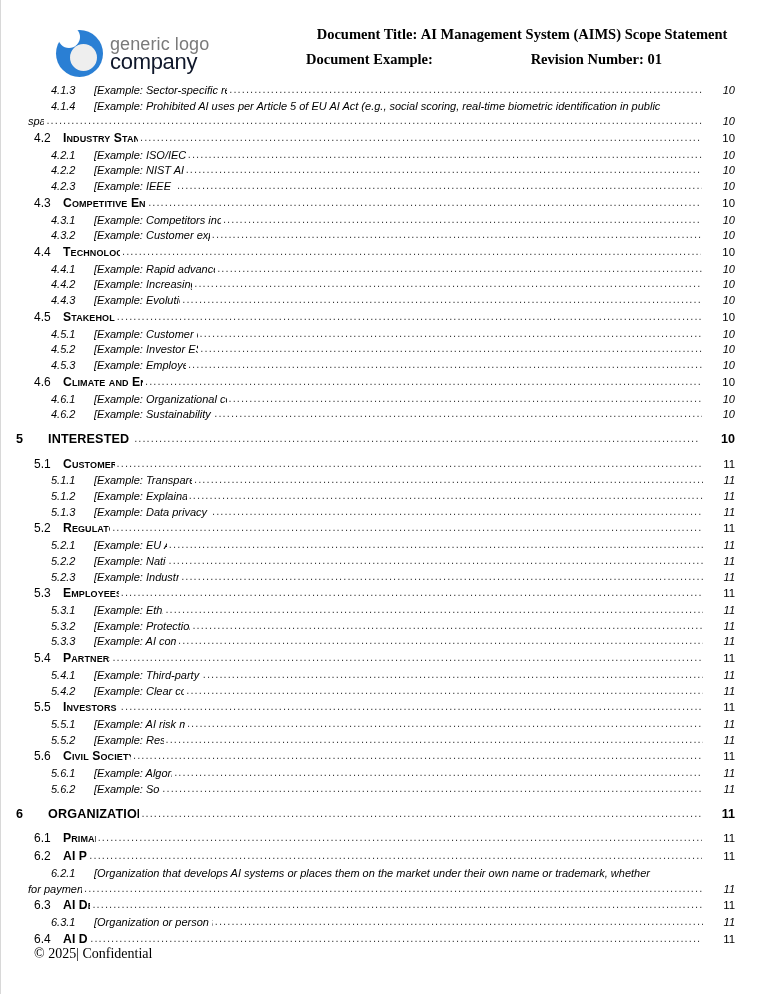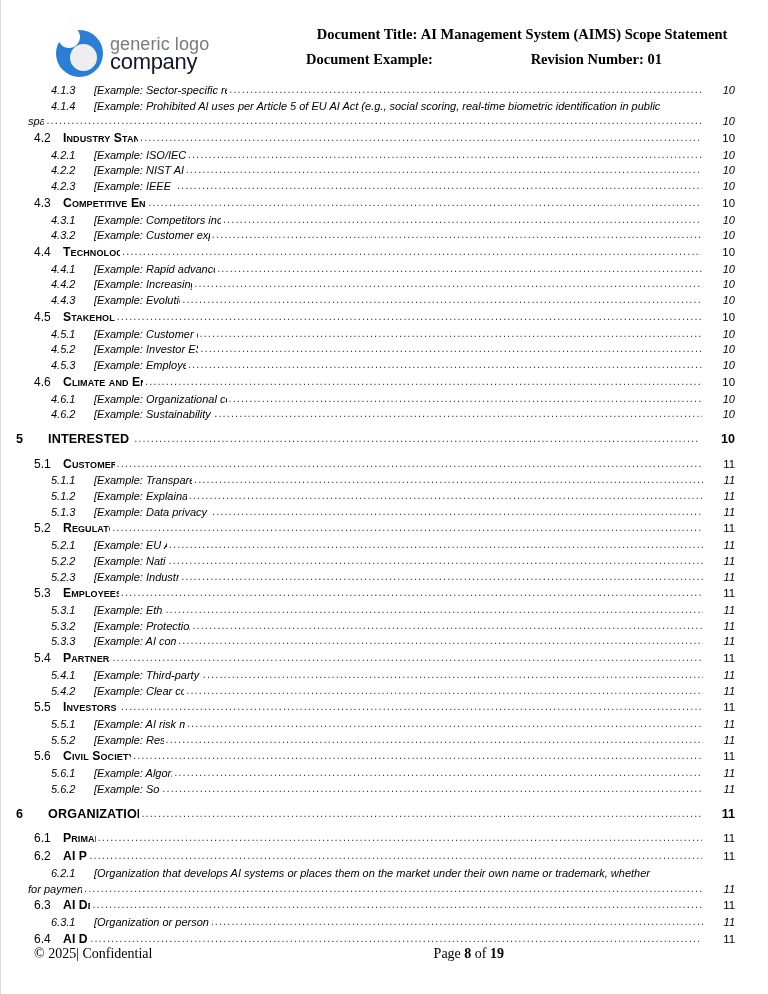--- a/index.html
+++ b/index.html
@@ -510,21 +510,15 @@
       <div class="toc-row lvl2">
         <span class="toc-num">6.4</span>
         <span class="toc-label">AI Deployer</span>
         <span class="toc-dots">...............................................................................................................................................................................................................................................................................................................................................................................................................</span>
         <span class="toc-page">11</span>
       </div>
     </div>
 
   <div class="footer">
     <div class="footer-left">© 2025| Confidential</div>
-    <div class="footer-right">
-      <span>Page</span>
-      <span class="pg">8</span>
-      <span>of</span>
-      <span class="pg">19</span>
-    </div>
   </div>
 
 </div>
 
 </body></html>

